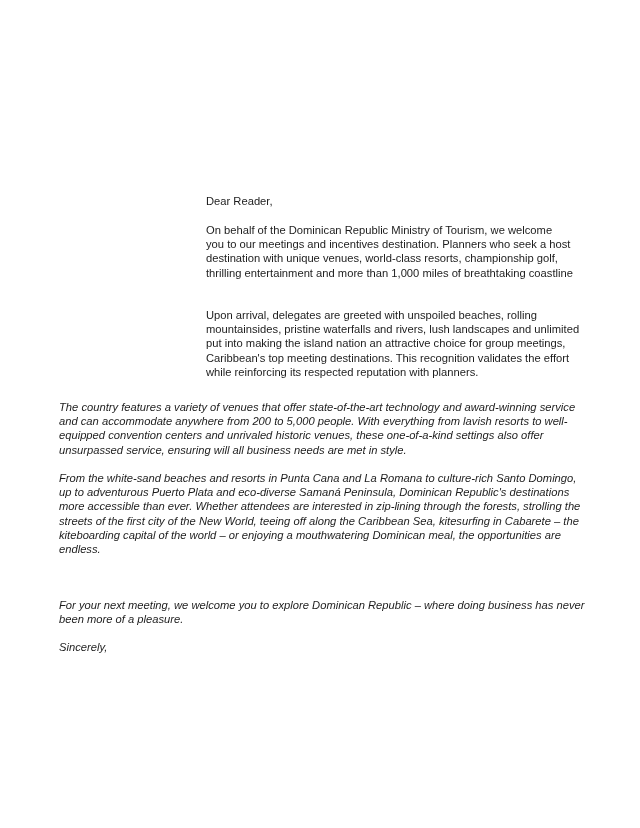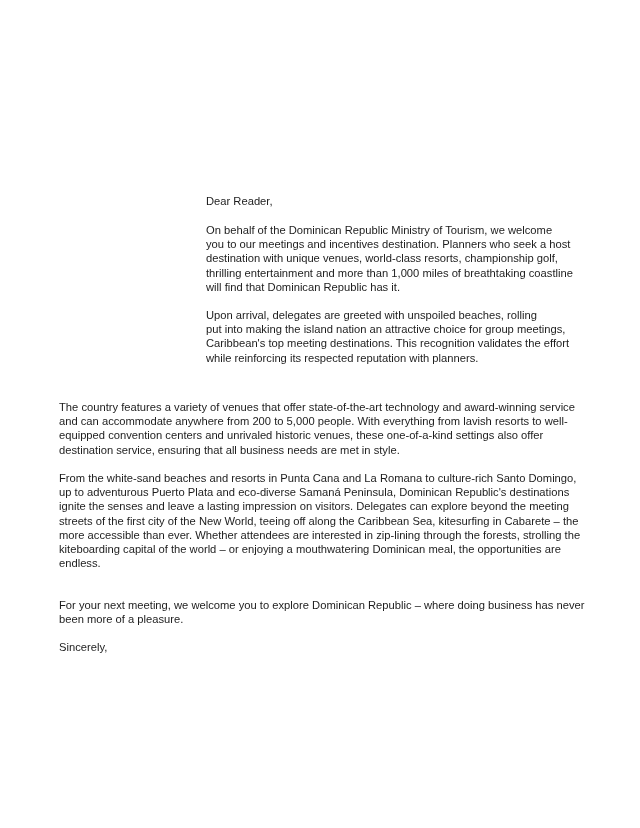--- a/index.html
+++ b/index.html
@@ -27,57 +27,56 @@
     .block {
       position: absolute;
       margin: 0;
       white-space: nowrap;
     }
     .line {
       display: block;
       white-space: nowrap;
     }
     .indented { left: 206px; }
-    .full { left: 59px; }
+    .full { left: 59px; font-style: italic; }
   </style>
 </head>
 <body>
 
 <div class="page">
 
   <p class="block indented" style="top:178px;">Dear Reader,</p>
 
   <div class="block indented" style="top:207px;">
     <span class="line">On behalf of the Dominican Republic Ministry of Tourism, we welcome</span>
     <span class="line">you to our meetings and incentives destination. Planners who seek a host</span>
     <span class="line">destination with unique venues, world-class resorts, championship golf,</span>
     <span class="line">thrilling entertainment and more than 1,000 miles of breathtaking coastline</span>
-    <span class="line">will find that Dominican Republic has it.</span>
   </div>
 
   <div class="block indented" style="top:292px;">
     <span class="line">Upon arrival, delegates are greeted with unspoiled beaches, rolling</span>
+    <span class="line">mountainsides, pristine waterfalls and rivers, lush landscapes and unlimited</span>
     <span class="line">put into making the island nation an attractive choice for group meetings,</span>
     <span class="line">Caribbean's top meeting destinations.  This recognition validates the effort</span>
     <span class="line">while reinforcing its respected reputation with planners.</span>
   </div>
 
   <div class="block full" style="top:384px;">
     <span class="line">The country features a variety of venues that offer state-of-the-art technology and award-winning service</span>
     <span class="line">and can accommodate anywhere from 200 to 5,000 people. With everything from lavish resorts to well-</span>
     <span class="line">equipped convention centers and unrivaled historic venues, these one-of-a-kind settings also offer</span>
-    <span class="line">destination service, ensuring that all business needs are met in style.</span>
+    <span class="line">unsurpassed service, ensuring will all business needs are met in style.</span>
   </div>
 
   <div class="block full" style="top:455px;">
     <span class="line">From the white-sand beaches and resorts in Punta Cana and La Romana to culture-rich Santo Domingo,</span>
     <span class="line">up to adventurous Puerto Plata and eco-diverse Samaná Peninsula, Dominican Republic's destinations</span>
-    <span class="line">ignite the senses and leave a lasting impression on visitors. Delegates can explore beyond the meeting</span>
+    <span class="line">more accessible than ever. Whether attendees are interested in zip-lining through the forests, strolling the</span>
     <span class="line">streets of the first city of the New World, teeing off along the Caribbean Sea, kitesurfing in Cabarete – the</span>
-    <span class="line">more accessible than ever. Whether attendees are interested in zip-lining through the forests, strolling the</span>
     <span class="line">kiteboarding capital of the world – or enjoying a mouthwatering Dominican meal, the opportunities are</span>
     <span class="line">endless.</span>
   </div>
 
   <div class="block full" style="top:582px;">
     <span class="line">For your next meeting, we welcome you to explore Dominican Republic – where doing business has never</span>
     <span class="line">been more of a pleasure.</span>
   </div>
 
   <p class="block full" style="top:624px;">Sincerely,</p>

